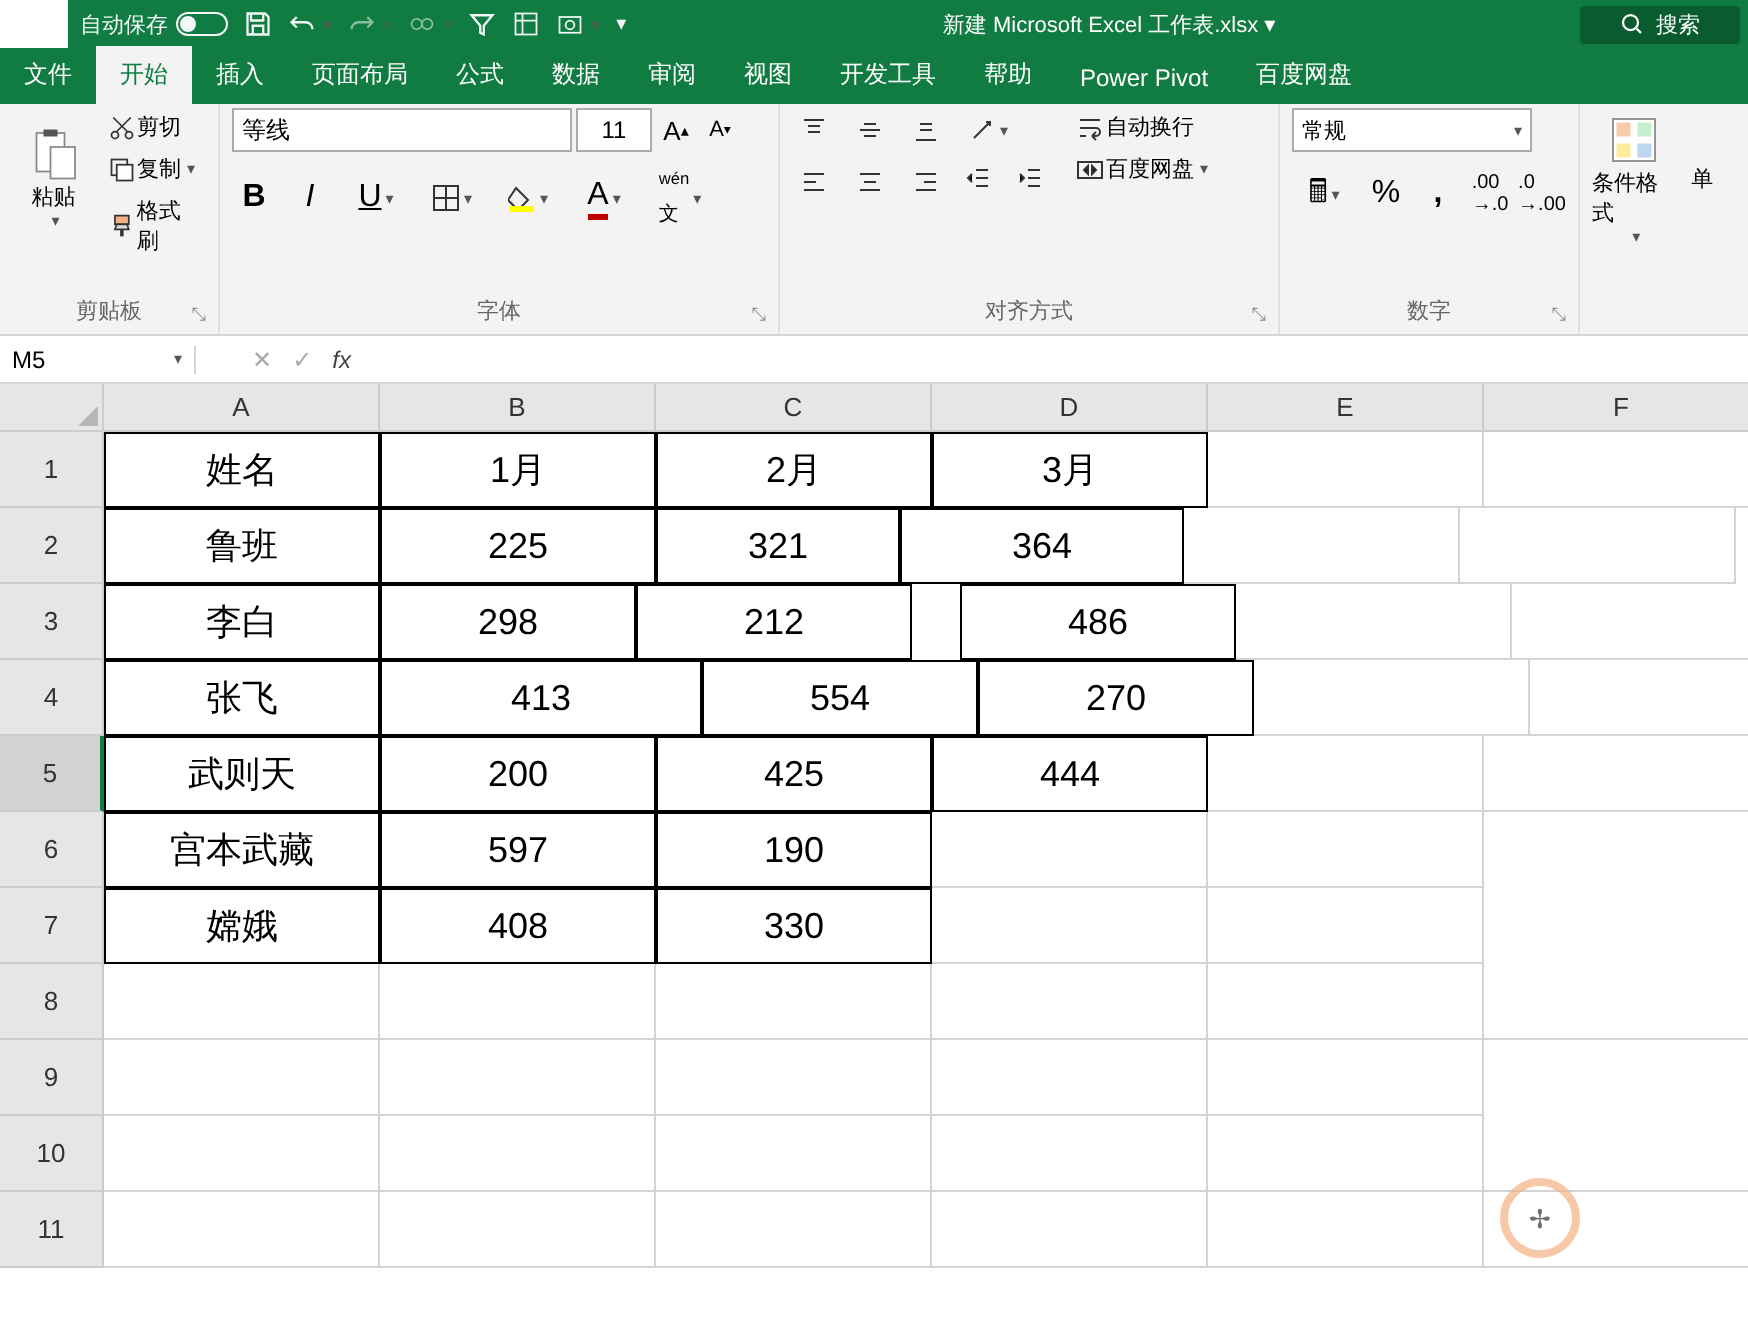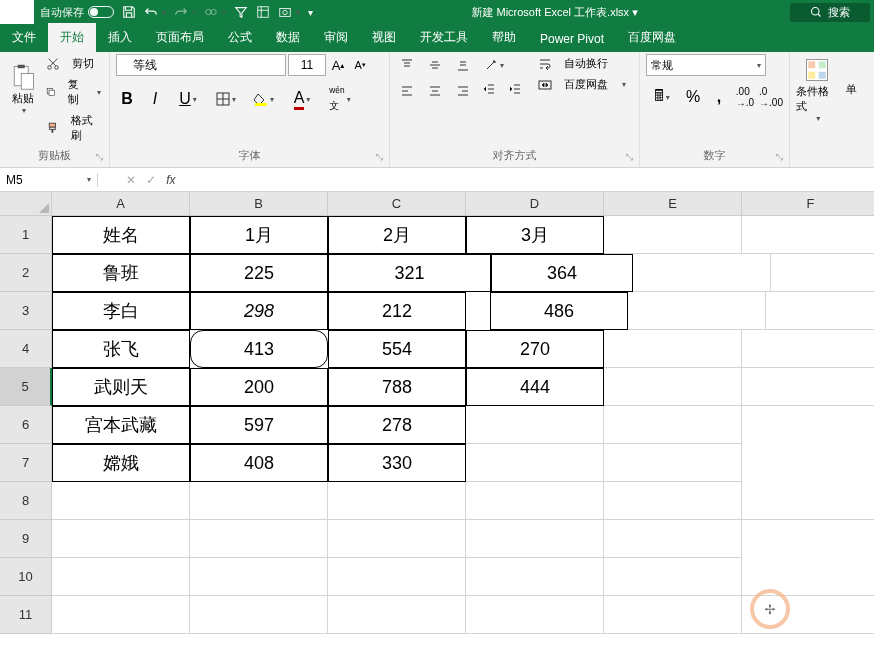--- a/index.html
+++ b/index.html
@@ -21,24 +21,24 @@
 .tab.active { background: #f3f3f3; color: #107c41; font-weight: 500; }
 
 
 .ribbon { background: #f3f3f3; border-bottom: 1px solid #d4d4d4; height: 116px; display: flex; }
 .ribbon-group { border-right: 1px solid #e0e0e0; display: flex; flex-direction: column; padding: 2px 6px; }
 .ribbon-group .group-body { flex: 1; display: flex; align-items: flex-start; gap: 4px; }
 .ribbon-group .group-label { text-align: center; font-size: 11px; color: #666; padding: 2px 0; position: relative; }
 .ribbon-group .group-label .launcher { position: absolute; right: 0; bottom: 2px; font-size: 9px; color: #888; cursor: pointer; }
 .big-btn { display: flex; flex-direction: column; align-items: center; justify-content: center; width: 42px; height: 70px; cursor: pointer; font-size: 11px; }
 .big-btn svg { width: 28px; height: 28px; }
-.small-row { display: flex; align-items: center; font-size: 11px; gap: 12px; padding: 2px; cursor: pointer; }
+.small-row { display: flex; align-items: center; font-size: 11px; gap: 1px; padding: 2px; cursor: pointer; }
 .col-stack { display: flex; flex-direction: column; gap: 2px; justify-content: center; }
 .font-row1 { display: flex; align-items: center; gap: 2px; }
-.font-select { width: 170px; height: 22px; border: 1px solid #ababab; background: #fff; font-size: 12px; padding: 0 16px; }
+.font-select { width: 170px; height: 22px; border: 1px solid #ababab; background: #fff; font-size: 12px; padding: 0 4px; }
 .size-select { width: 38px; height: 22px; border: 1px solid #ababab; background: #fff; font-size: 12px; text-align: center; }
 .aa-btn { width: 20px; height: 22px; display: flex; align-items: center; justify-content: center; cursor: pointer; font-size: 13px; }
 .font-row2 { display: flex; align-items: center; gap: 6px; margin-top: 10px; }
 .fmt-btn { width: 22px; height: 22px; display: flex; align-items: center; justify-content: center; cursor: pointer; }
 .fmt-btn.dd { width: 32px; }
 .dd-arrow { font-size: 8px; color: #555; margin-left: 2px; }
 .align-grid { display: grid; grid-template-columns: repeat(3, 22px); grid-template-rows: repeat(2, 22px); gap: 4px 6px; }
 .num-fmt { width: 120px; height: 22px; border: 1px solid #ababab; background: #fff; font-size: 11px; padding: 0 4px; display: flex; align-items: center; justify-content: space-between; }
 
 
@@ -396,53 +396,53 @@
         <div class="cell bordered" style="width: 138px; height: 38px;">姓名</div>
         <div class="cell bordered" style="width: 138px; height: 38px;">1月</div>
         <div class="cell bordered" style="width: 138px; height: 38px;">2月</div>
         <div class="cell bordered" style="width: 138px; height: 38px;">3月</div>
         <div class="cell" style="width: 138px; height: 38px;"></div>
         <div class="cell" style="width: 138px; height: 38px;"></div>
       </div>
       <div class="cellrow">
         <div class="cell bordered" style="width: 138px; height: 38px;">鲁班</div>
         <div class="cell bordered" style="width: 138px; height: 38px;">225</div>
-        <div class="cell bordered" style="width: 163px; height: 38px;">321</div>
+        <div class="cell bordered" style="width: 122px; height: 38px;">321</div>
         <div class="cell bordered" style="width: 142px; height: 38px;">364</div>
         <div class="cell" style="width: 138px; height: 38px;"></div>
         <div class="cell" style="width: 138px; height: 38px;"></div>
       </div>
       <div class="cellrow">
         <div class="cell bordered" style="width: 138px; height: 38px;">李白</div>
-        <div class="cell bordered" style="width: 138px; height: 38px; font-style: italic;">298</div>
+        <div class="cell bordered" style="width: 128px; height: 38px;">298</div>
         <div class="cell bordered" style="width: 138px; height: 38px;">212</div>
         <div class="cell bordered" style="width: 138px; height: 38px; margin-left: 24px;">486</div>
         <div class="cell" style="width: 138px; height: 38px;"></div>
         <div class="cell" style="width: 138px; height: 38px;"></div>
       </div>
       <div class="cellrow">
         <div class="cell bordered" style="width: 138px; height: 38px;">张飞</div>
-        <div class="cell bordered" style="width: 138px; height: 38px; border-radius: 13px;">413</div>
+        <div class="cell bordered" style="width: 161px; height: 38px;">413</div>
         <div class="cell bordered" style="width: 138px; height: 38px;">554</div>
         <div class="cell bordered" style="width: 138px; height: 38px;">270</div>
         <div class="cell" style="width: 138px; height: 38px;"></div>
         <div class="cell" style="width: 138px; height: 38px;"></div>
       </div>
       <div class="cellrow">
         <div class="cell bordered" style="width: 138px; height: 38px;">武则天</div>
         <div class="cell bordered" style="width: 138px; height: 38px;">200</div>
-        <div class="cell bordered" style="width: 138px; height: 38px;">788</div>
+        <div class="cell bordered" style="width: 138px; height: 38px;">425</div>
         <div class="cell bordered" style="width: 138px; height: 38px;">444</div>
         <div class="cell" style="width: 138px; height: 38px;"></div>
         <div class="cell" style="width: 138px; height: 38px;"></div>
       </div>
       <div class="cellrow">
         <div class="cell bordered" style="width: 138px; height: 38px;">宫本武藏</div>
         <div class="cell bordered" style="width: 138px; height: 38px;">597</div>
-        <div class="cell bordered" style="width: 138px; height: 38px;">278</div>
+        <div class="cell bordered" style="width: 138px; height: 38px;">190</div>
         <div class="cell" style="width: 138px; height: 38px;"></div>
         <div class="cell" style="width: 138px; height: 38px;"></div>
       </div>
       <div class="cellrow">
         <div class="cell bordered" style="width: 138px; height: 38px;">嫦娥</div>
         <div class="cell bordered" style="width: 138px; height: 38px;">408</div>
         <div class="cell bordered" style="width: 138px; height: 38px;">330</div>
         <div class="cell" style="width: 138px; height: 38px;"></div>
         <div class="cell" style="width: 138px; height: 38px;"></div>
       </div>

